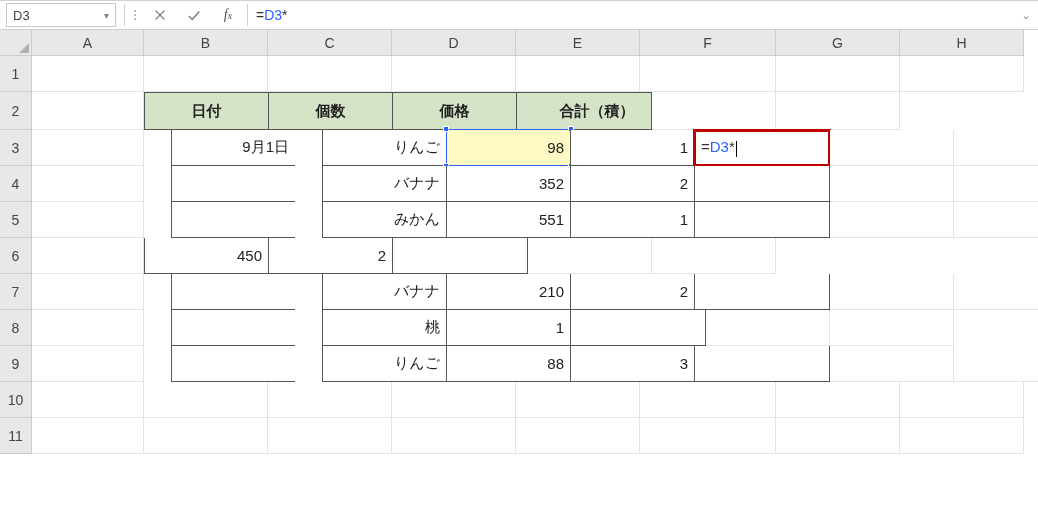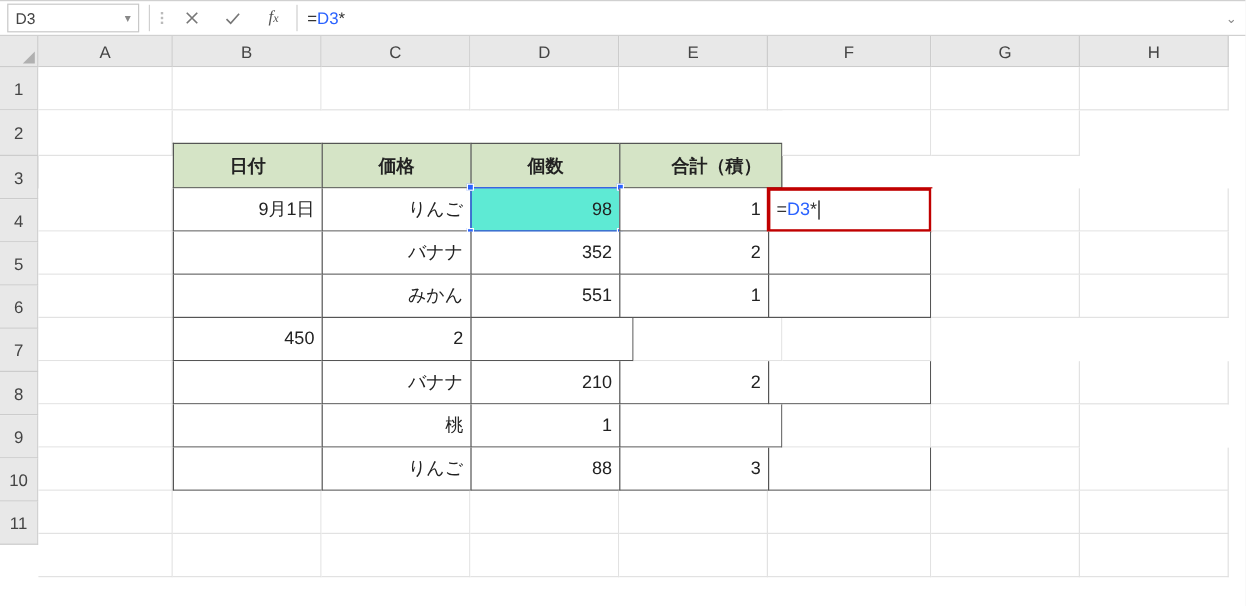--- a/index.html
+++ b/index.html
@@ -154,35 +154,34 @@
     .col-G { width: 124px; }
     .col-H { width: 124px; }
 
     .thead {
       background: #d5e4c6;
       font-weight: bold;
       justify-content: center;
       border: 1px solid #555 !important;
       border-right: none !important;
       height: 38px;
-      margin-top: 27px;
     }
     .thead:last-child, .thead.last { border-right: 1px solid #555 !important; padding-left: 32px; }
 
     .tcell {
       border: 1px solid #555 !important;
       border-top: none !important;
       border-right: none !important;
     }
     .tcell.last { border-right: 1px solid #555 !important; }
     .tcell.num { justify-content: flex-end; }
-    .tcell.text-r { justify-content: flex-end; }
+    .tcell.text-r { justify-content: flex-end; margin-left: 27px; }
 
     .d3-highlight {
-      background: #5eead4;
+      background: #fef9c3;
     }
     .d3-outline::before {
       content: "";
       position: absolute;
       inset: -1px;
       border: 1px solid #2a62ff;
       pointer-events: none;
     }
     .d3-handle {
       position: absolute;
@@ -293,22 +292,22 @@
           <div class="cell col-D"></div>
           <div class="cell col-E"></div>
           <div class="cell col-F"></div>
           <div class="cell col-G"></div>
           <div class="cell col-H"></div>
         </div>
 
         <div class="row">
           <div class="cell col-A" style="height:38px"></div>
           <div class="cell col-B thead">日付</div>
+          <div class="cell col-E thead">個数</div>
           <div class="cell col-D thead">価格</div>
-          <div class="cell col-E thead">個数</div>
           <div class="cell col-F thead last">合計（積）</div>
           <div class="cell col-G" style="height:38px"></div>
           <div class="cell col-H" style="height:38px"></div>
         </div>
 
         <div class="row">
           <div class="cell col-A"></div>
           <div class="cell col-B tcell text-r">9月1日</div>
           <div class="cell col-C tcell text-r">りんご</div>
           <div class="cell col-D tcell num d3-highlight d3-outline">

